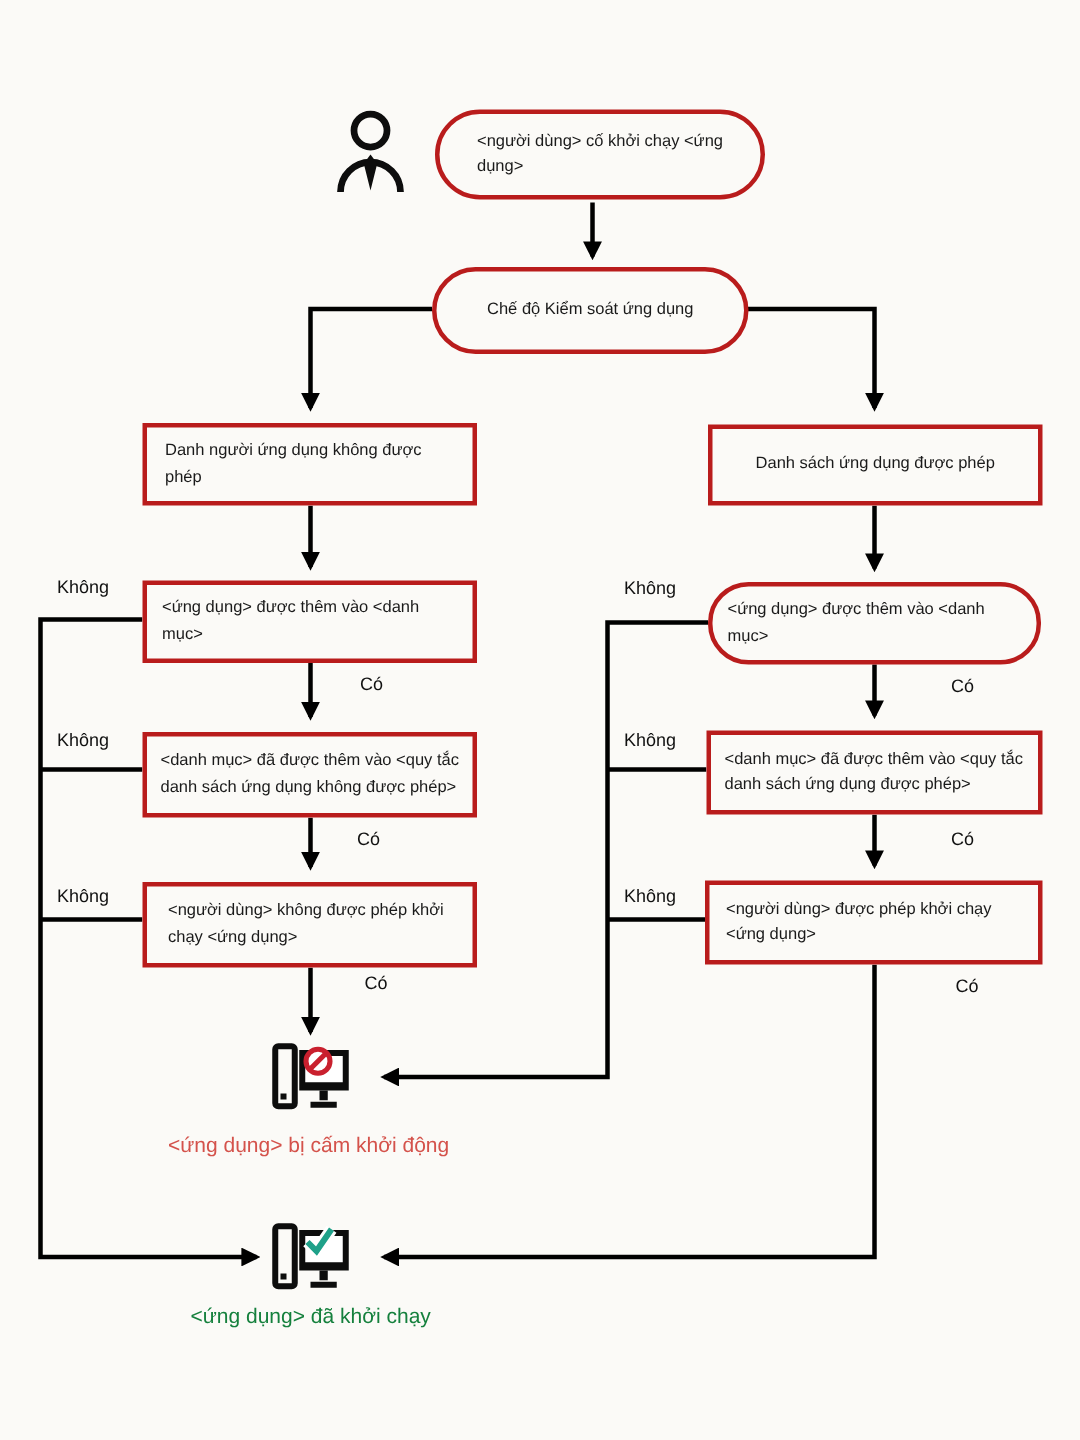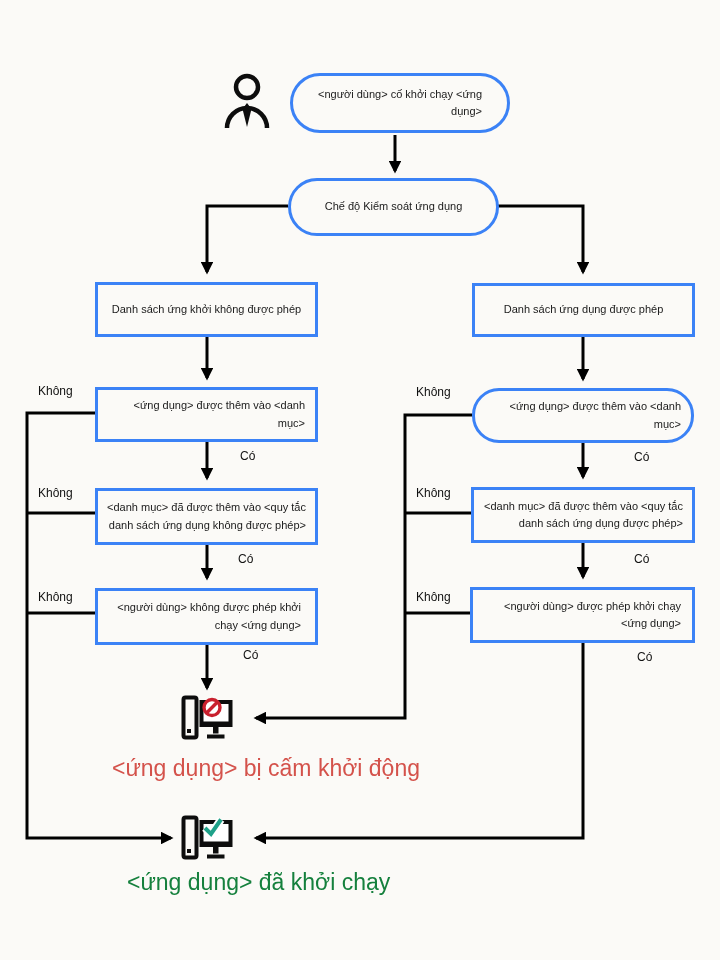--- a/index.html
+++ b/index.html
@@ -8,35 +8,35 @@
     background:#fbfaf7;
     font-family:"Liberation Sans", sans-serif;
     position:relative;
     overflow:hidden;
   }
   .canvas{position:absolute;left:0;top:0;width:720px;height:960px;}
   .wires{position:absolute;left:0;top:0;width:720px;height:960px;}
   .node{
     position:absolute;
     box-sizing:border-box;
-    border:3px solid #3b82f6;
+    border:3px solid #b91c1c;
     background:#fbfaf7;
     display:flex;align-items:center;justify-content:center;
-    text-align:right;
+    text-align:left;
     font-size:11px;line-height:1.55;color:#1a1a1a;
   }
   .stadium{border-radius:30px;}
   .lbl{
     position:absolute;
     font-size:12px;color:#111;
     white-space:nowrap;
   }
   .result{
     position:absolute;
-    font-size:23px;
+    font-size:14px;
     white-space:nowrap;
   }
   .icon{position:absolute;}
 </style>
 </head>
 <body>
 
 <div class="canvas">
 
   <svg class="wires" viewBox="0 0 720 960">
@@ -76,21 +76,21 @@
 
   <div class="node stadium" style="left:290px;top:73px;width:220px;height:60px;padding:0 25px;">
     <span>&lt;người dùng&gt; cố khởi chạy &lt;ứng dụng&gt;</span>
   </div>
 
   <div class="node stadium" style="left:288px;top:178px;width:211px;height:58px;padding:0 18px;">
     <span>Chế độ Kiểm soát ứng dụng</span>
   </div>
 
   <div class="node" style="left:95px;top:282px;width:223px;height:55px;padding:0 12px;">
-    <span>Danh sách ứng khởi không được phép</span>
+    <span>Danh người ứng dụng không được phép</span>
   </div>
 
   <div class="node" style="left:472px;top:283px;width:223px;height:54px;padding:0 12px;">
     <span>Danh sách ứng dụng được phép</span>
   </div>
 
   <div class="node" style="left:95px;top:387px;width:223px;height:55px;padding:0 10px;">
     <span>&lt;ứng dụng&gt; được thêm vào &lt;danh mục&gt;</span>
   </div>
 

